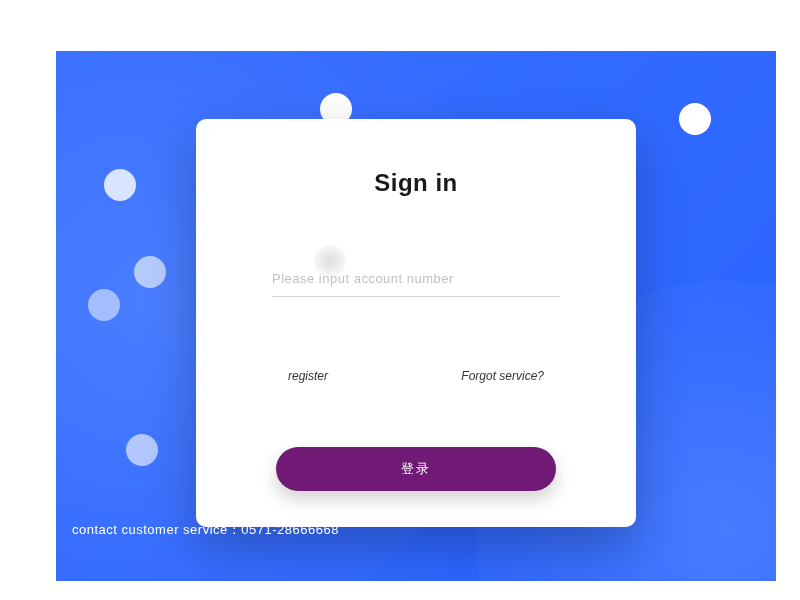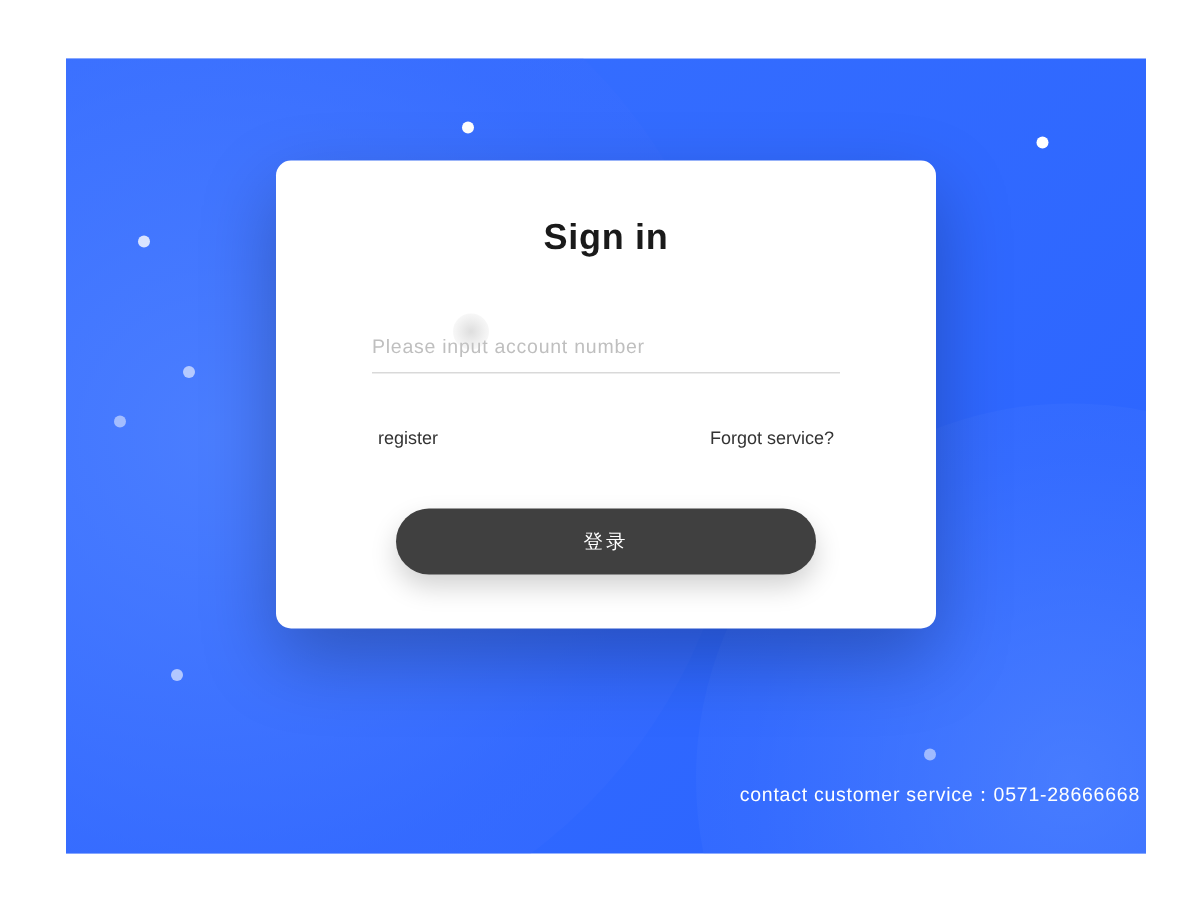--- a/index.html
+++ b/index.html
@@ -1,17 +1,17 @@
 <!DOCTYPE html>
 <html><head>
   <meta charset="utf-8">
   <style>
     * {
       margin: 0;
-      padding: 4px;
+      padding: 16px;
       box-sizing: border-box;
     }
     body {
       width: 800px;
       height: 600px;
       background: #fff;
       font-family: Arial, Helvetica, sans-serif;
       display: flex;
       align-items: center;
       justify-content: center;
@@ -107,41 +107,42 @@
       display: flex;
       justify-content: space-between;
       margin-top: -6px;
       margin-bottom: 32px;
     }
     .link {
       font-size: 12px;
       color: #333;
       text-decoration: none;
       cursor: pointer;
+      font-style: italic;
     }
     .login-btn {
       display: block;
       width: 280px;
       margin: 0 auto;
       padding: 13px 0;
       border: none;
       border-radius: 999px;
-      background: #404040;
+      background: #701a75;
       color: #fff;
       font-size: 13px;
       letter-spacing: 2px;
       cursor: pointer;
       box-shadow: 0 8px 18px rgba(0,0,0,0.18);
     }
     .footer-text {
       position: absolute;
       bottom: 26px;
       left: 0;
       right: 0;
-      text-align: right;
+      text-align: left;
       color: #fff;
       font-size: 13px;
       letter-spacing: 0.5px;
     }
   </style>
 </head>
 <body>
 
 <div class="stage">
   <div class="bg-circle-1"></div>

